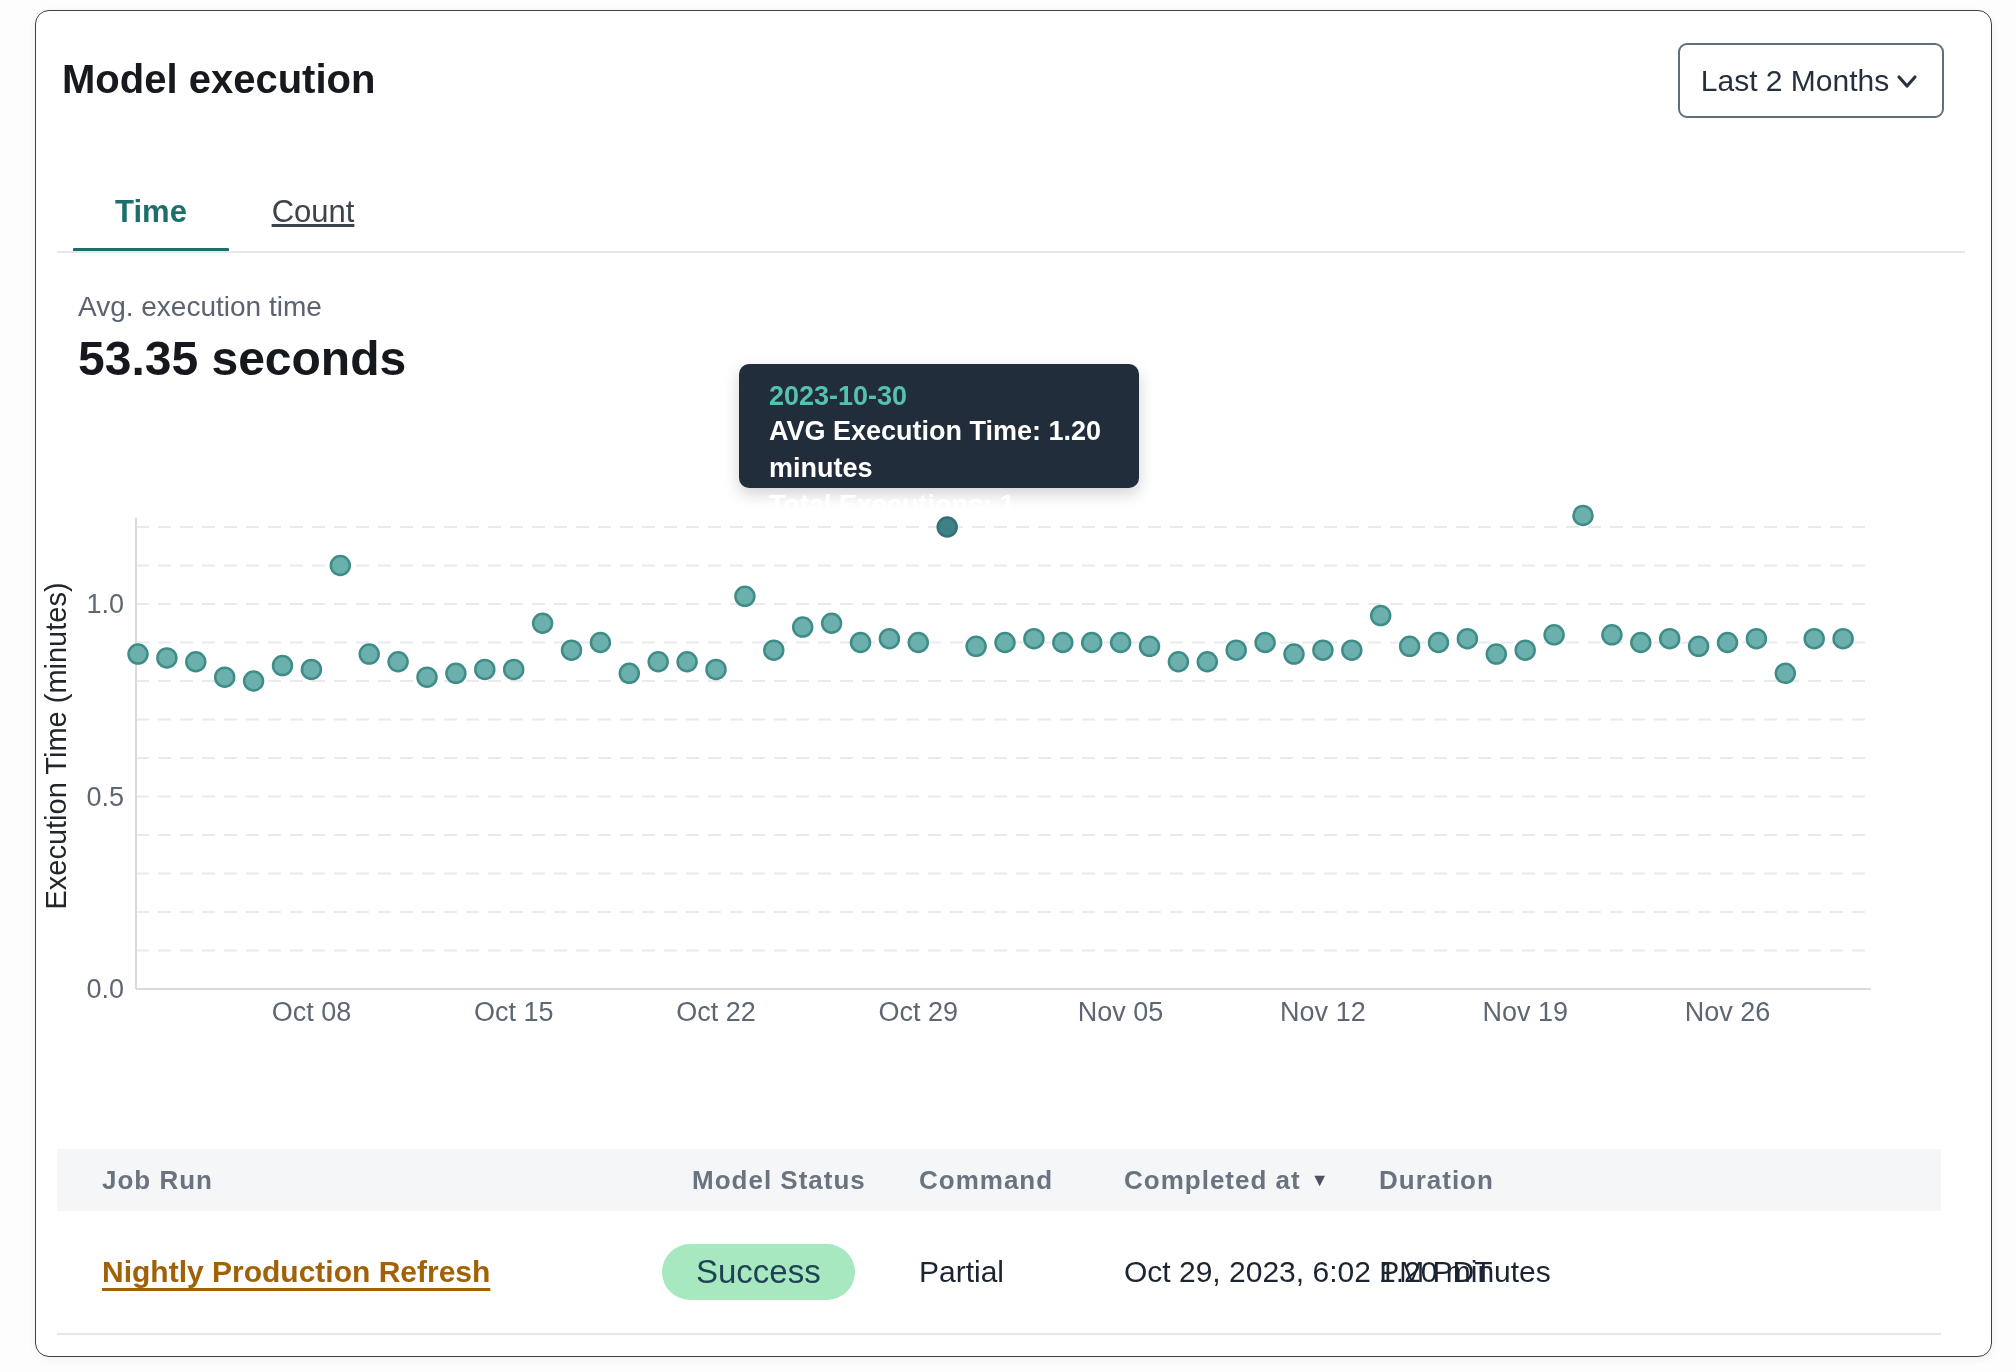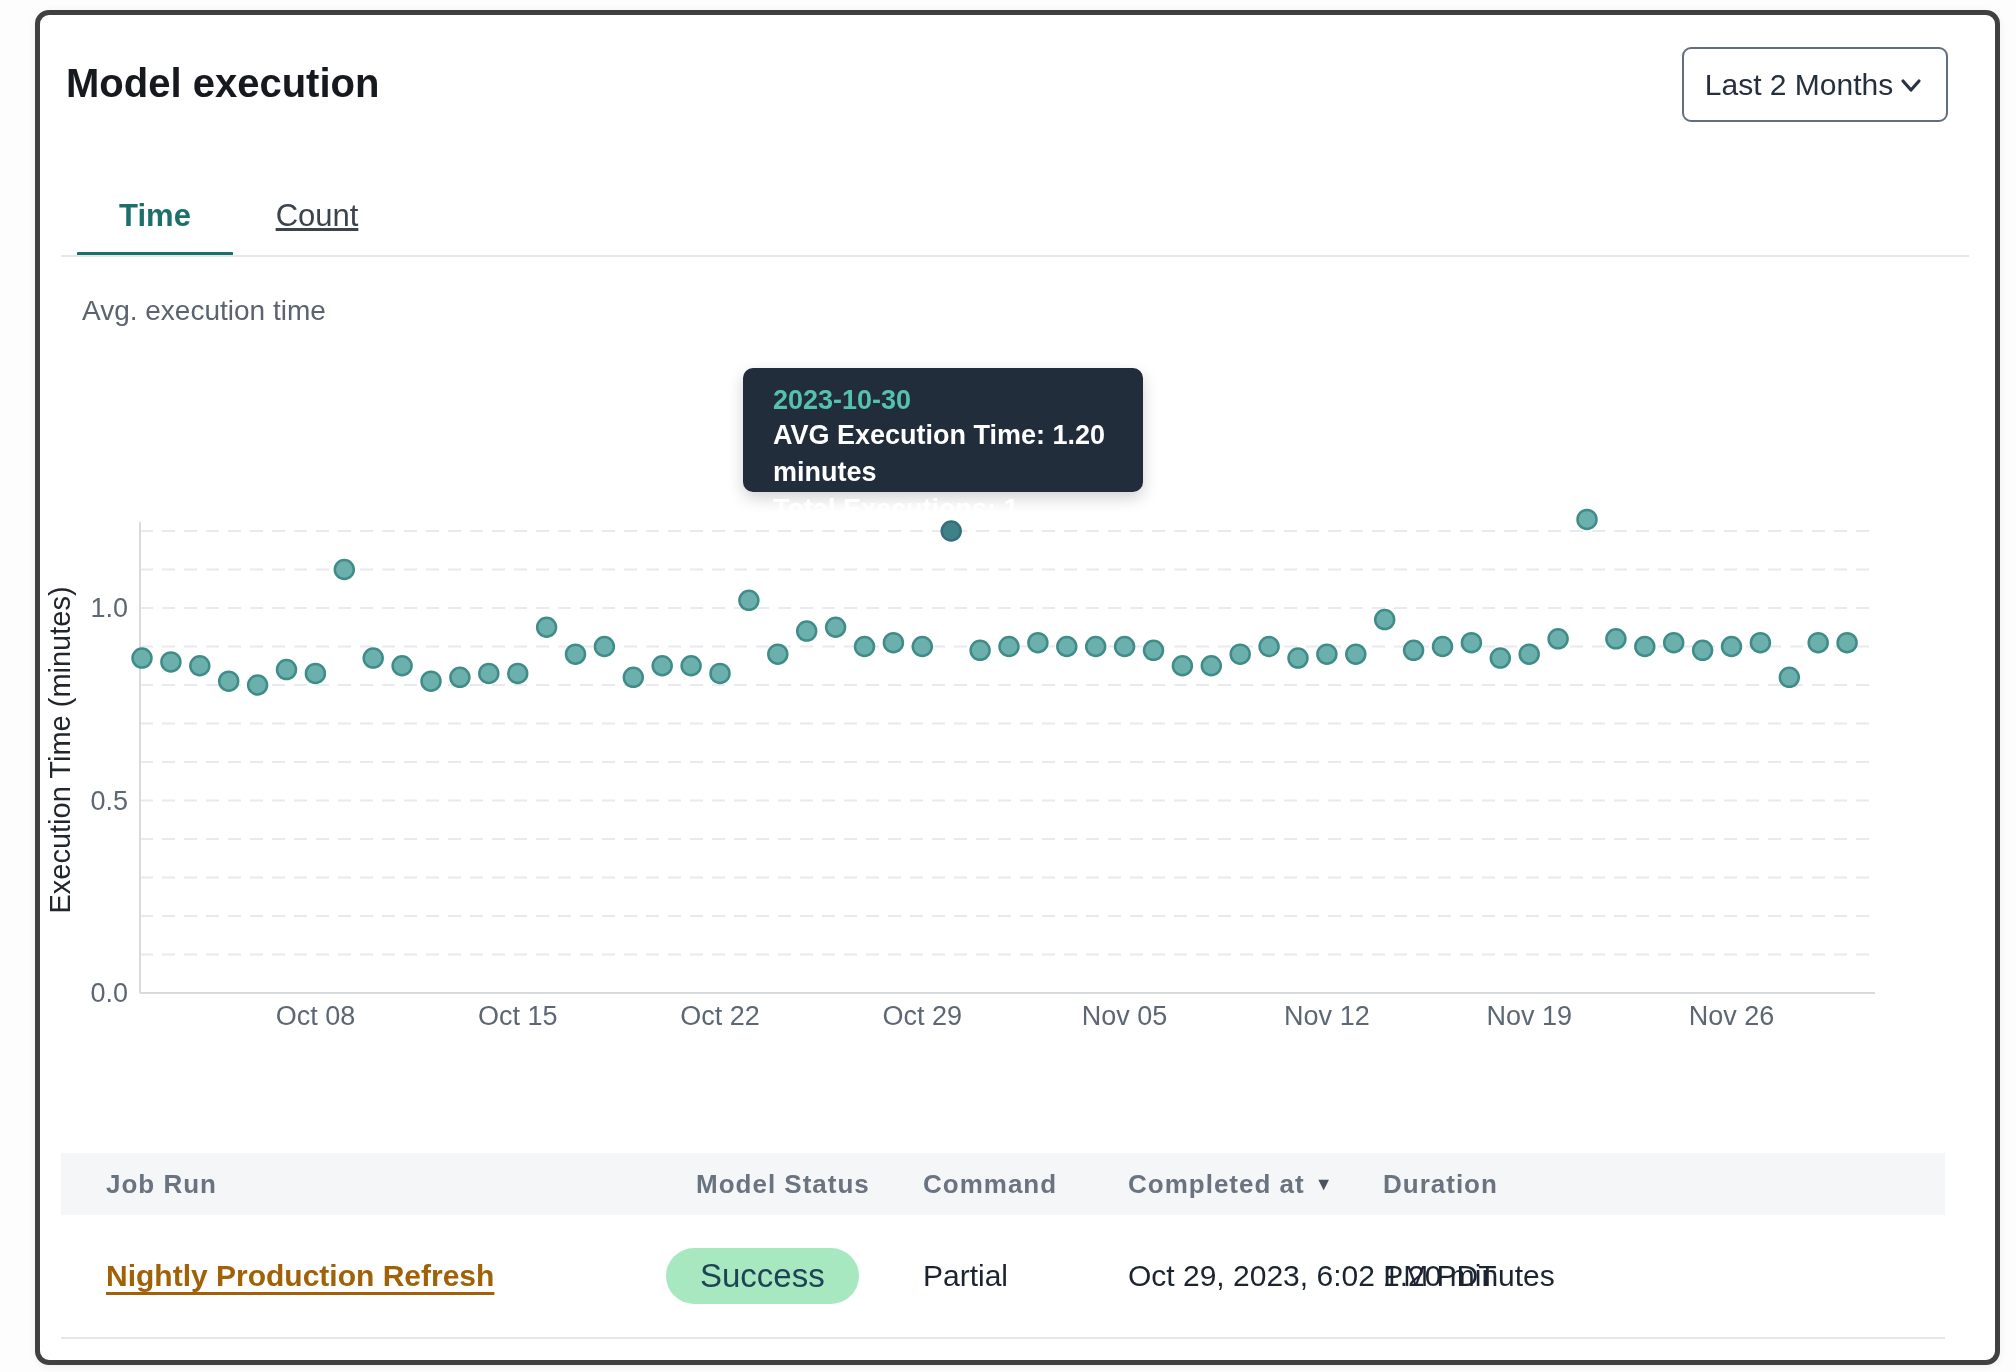--- a/index.html
+++ b/index.html
@@ -1,18 +1,18 @@
 <!DOCTYPE html>
 <html><head>
 <meta charset="utf-8">
 <style>
   html,body{margin:0;padding:0;background:#fdfdfe;font-family:"Liberation Sans",sans-serif;}
   .stage{position:relative;width:2016px;height:1372px;overflow:hidden;}
   .card{position:absolute;left:35px;top:10px;width:1955px;height:1345px;background:#ffffff;
-        border:5px solid #404040;border-radius:14px;box-shadow:0 2px 8px rgba(0,0,0,.06);}
+        border:1px solid #404040;border-radius:14px;box-shadow:0 2px 8px rgba(0,0,0,.06);}
   .page-title{position:absolute;left:26px;top:46px;font-size:40px;font-weight:600;color:#16191d;}
   .range-btn{position:absolute;left:1642px;top:32px;width:266px;height:75px;border:2px solid #636e7d;
         border-radius:9px;display:flex;align-items:center;justify-content:center;gap:4px;
         font-size:30px;font-weight:500;color:#252f3e;background:#fff;cursor:pointer;box-sizing:border-box;}
   .tabs{position:absolute;left:0;top:176px;width:100%;height:66px;}
   .tab{position:absolute;top:0;height:50px;display:flex;align-items:center;justify-content:center;
        font-size:31px;cursor:pointer;}
   .tab-time{left:37px;width:156px;color:#1d6f6b;font-weight:700;}
   .tab-count{left:212px;width:130px;color:#3b434d;font-weight:400;text-decoration:underline;}
   .tab-underline{position:absolute;left:37px;top:61px;width:156px;height:5px;background:#1d6f6b;border-radius:1px;}
@@ -55,20 +55,21 @@
     </div>
 
     <div class="tabs">
       <div class="tab tab-time">Time</div>
       <div class="tab tab-count">Count</div>
       <div class="tab-underline"></div>
       <div class="tabs-divider"></div>
     </div>
 
     <div class="avg-label">Avg. execution time</div>
+    <div class="avg-value">53.35 seconds</div>
 
     <div class="tooltip">
       <div class="tt-date">2023-10-30</div>
       <div class="tt-line">AVG Execution Time: 1.20 minutes</div>
       <div class="tt-line">Total Executions: 1</div>
     </div>
 
     <div class="chart-wrap">
       <svg id="chart-svg" width="1920" height="580" viewBox="0 0 1920 580">
           <line x1="100" x2="1835" y1="489.5" y2="489.5" stroke="#e8eaed" stroke-width="2" stroke-dasharray="13 9"></line>

